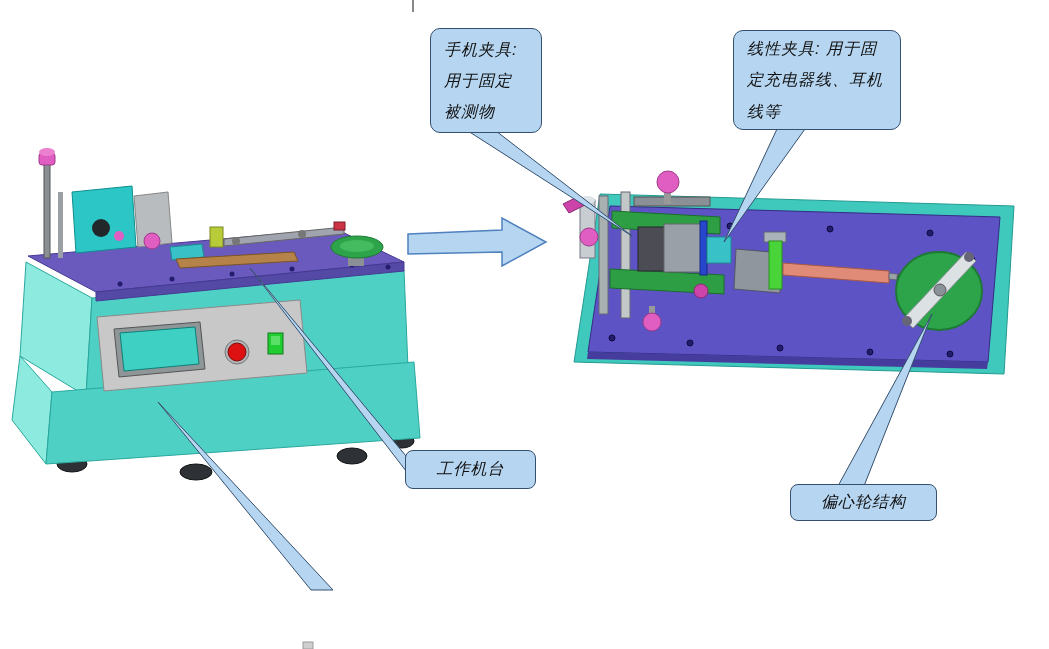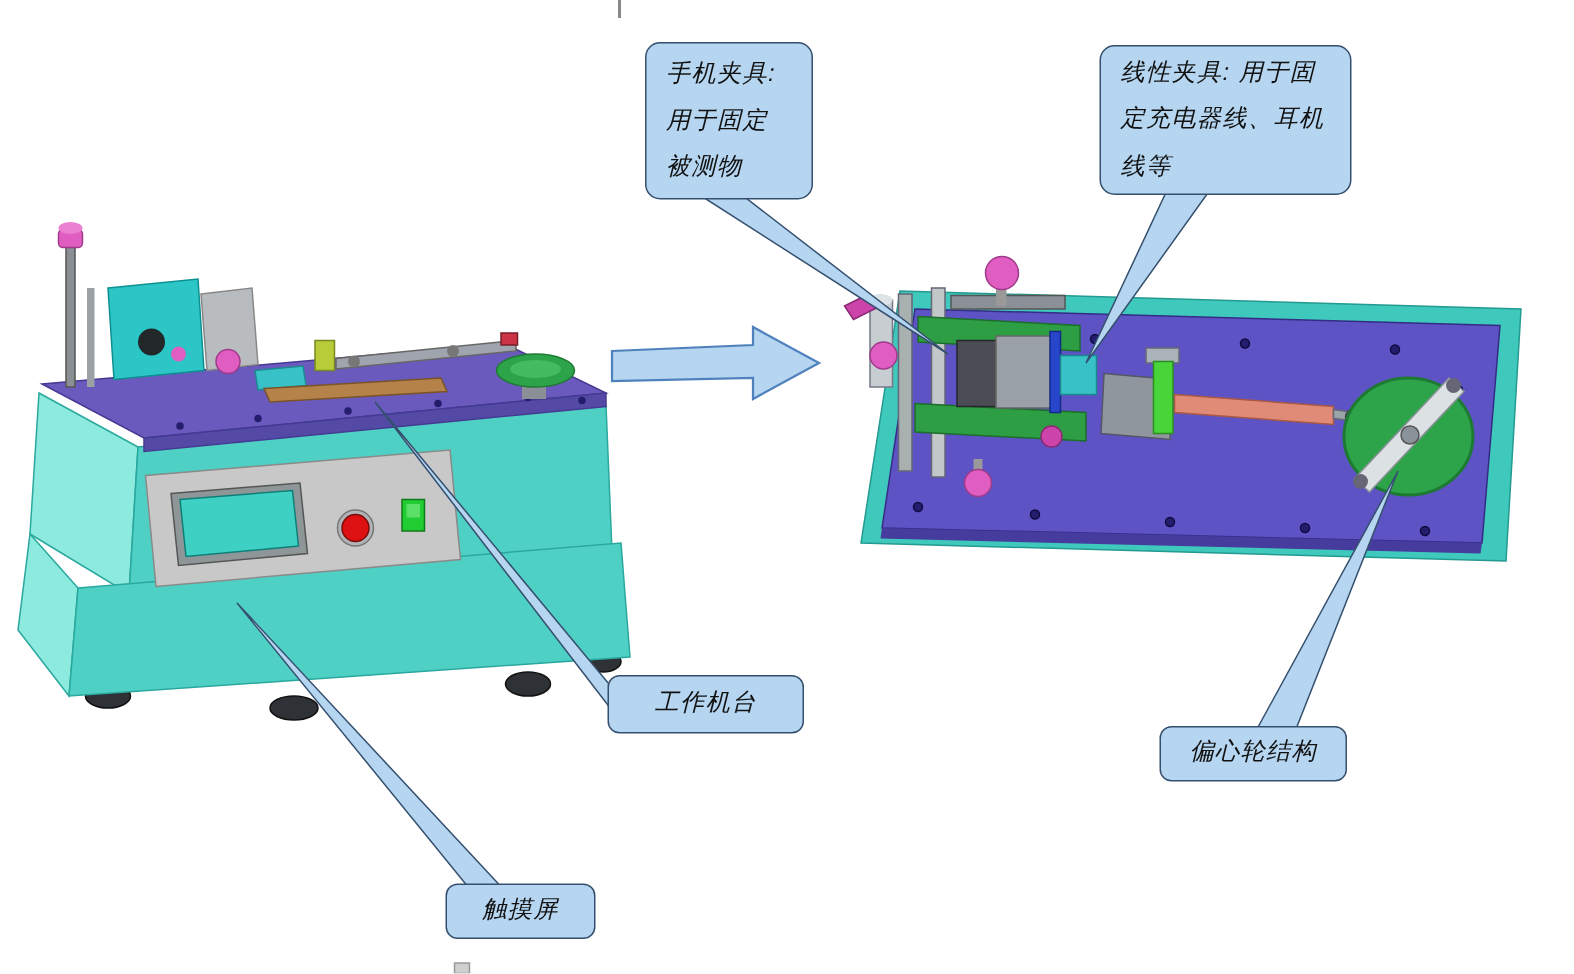--- a/index.html
+++ b/index.html
@@ -182,21 +182,18 @@
   </div>
 
   <div class="callout" style="left:733px;top:30px;width:168px;height:100px">
     <span>线性夹具: 用于固定充电器线、耳机线等</span>
   </div>
 
   <div class="callout center" style="left:405px;top:450px;width:131px;height:39px">
     <span>工作机台</span>
   </div>
 
-  <div class="callout center" style="left:773px;top:484px;width:125px;height:37px">
+  <div class="callout center" style="left:790px;top:484px;width:147px;height:37px">
     <span>偏心轮结构</span>
   </div>
 
-  <div class="callout center" style="left:297px;top:589px;width:100px;height:37px">
-    <span>触摸屏</span>
-  </div>
 
 </div>
 
 </body></html>

